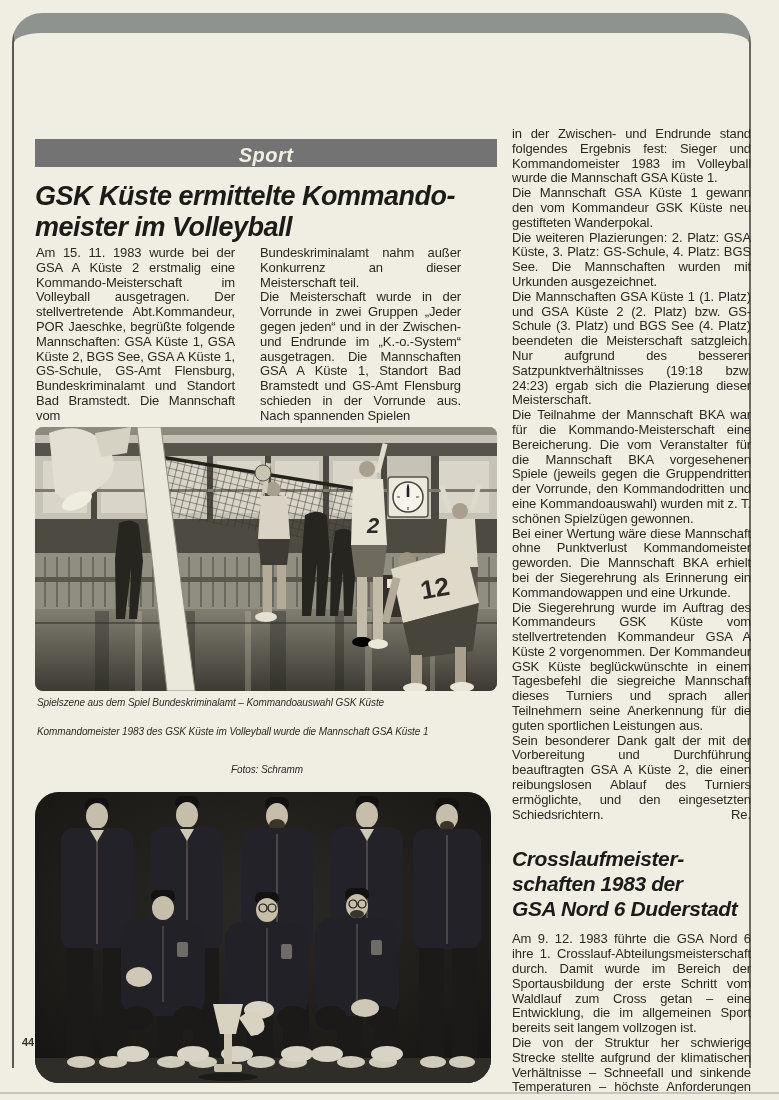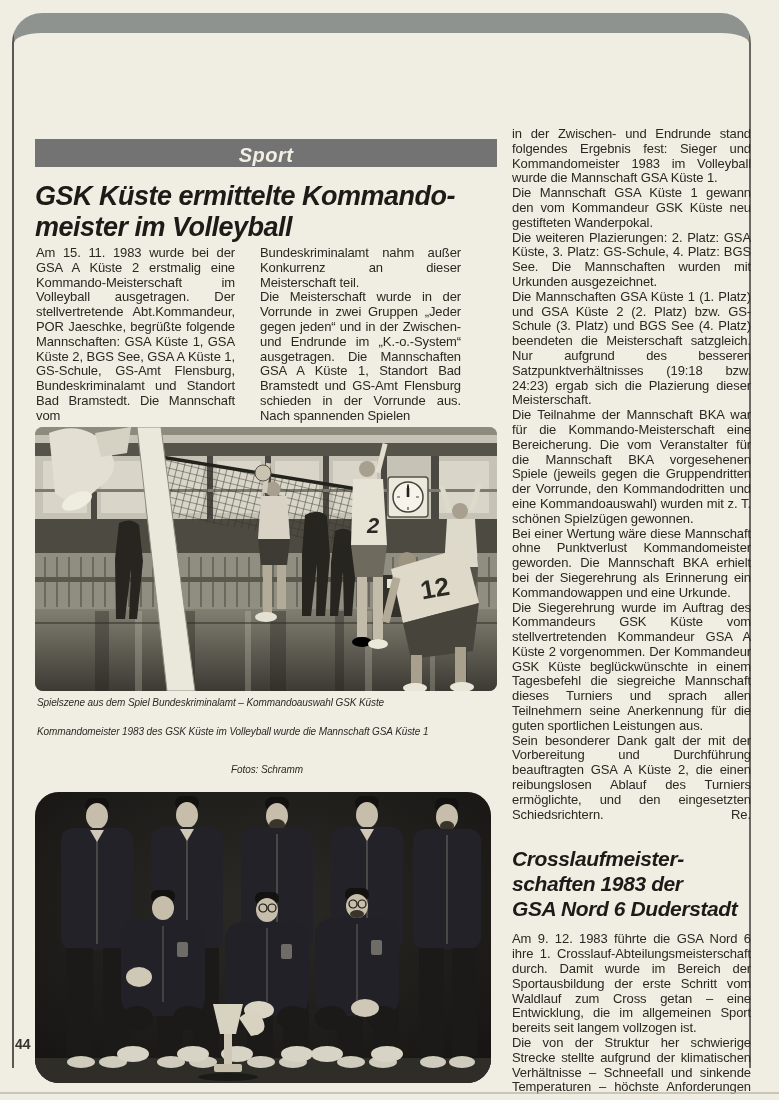--- a/index.html
+++ b/index.html
@@ -58,22 +58,22 @@
   .photo1{left:35px;top:427px;width:462px;height:264px;border-radius:8px;}
   .photo2{left:35px;top:792px;width:456px;height:291px;border-radius:24px;}
   .caption{
     position:absolute;left:37px;width:460px;
     font-size:10px;font-style:italic;color:#2c2a25;letter-spacing:-.1px;
   }
   .caption1{top:697px;}
   .caption2{top:726px;}
   .credit{top:764px;text-align:center;}
   .pagenum{
-    position:absolute;left:15px;top:1036px;
-    font-size:14px;font-weight:bold;color:#35332d;text-align:right;
+    position:absolute;left:22px;top:1036px;
+    font-size:11px;font-weight:bold;color:#35332d;text-align:right;
   }
   .rightcol{
     position:absolute;left:512px;top:127px;width:239px;height:968px;overflow:hidden;
   }
   .sig{float:right;margin-left:2px;}
   h2.article2-title{
     margin:24px 0 11px 0;
     font-size:21px;line-height:25px;font-weight:bold;font-style:italic;
     color:#1c1b17;letter-spacing:-.4px;
   }

